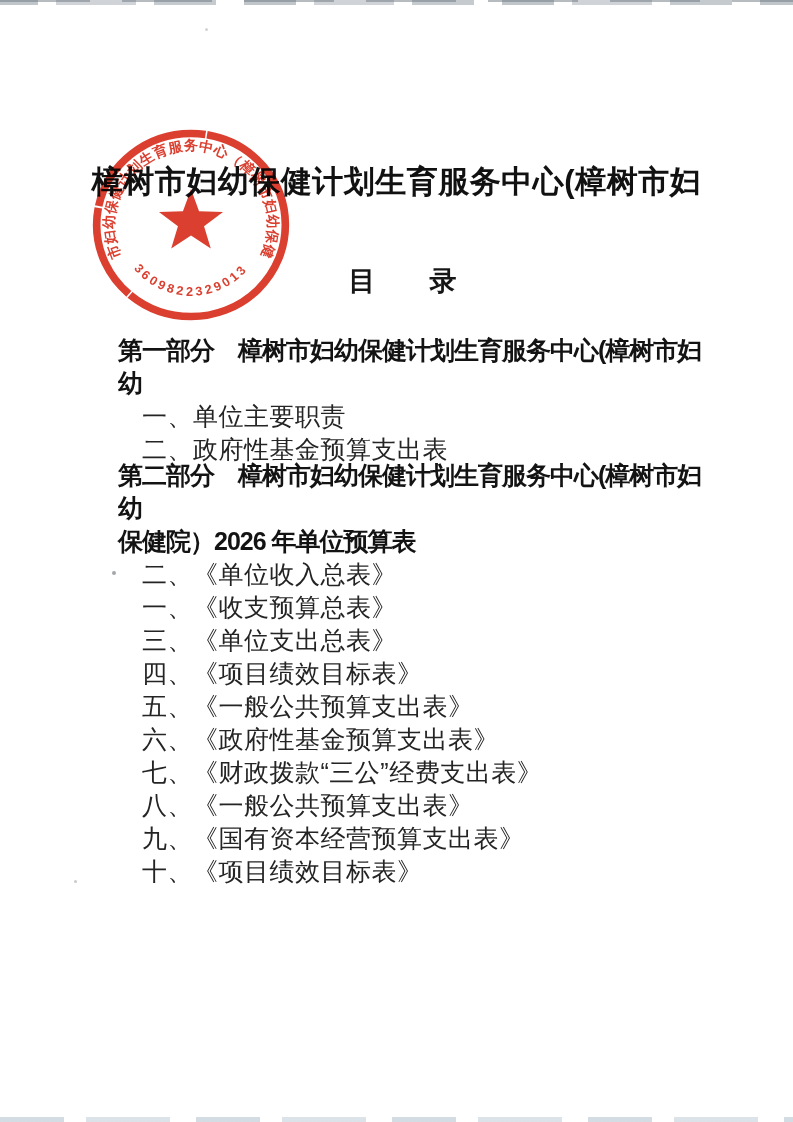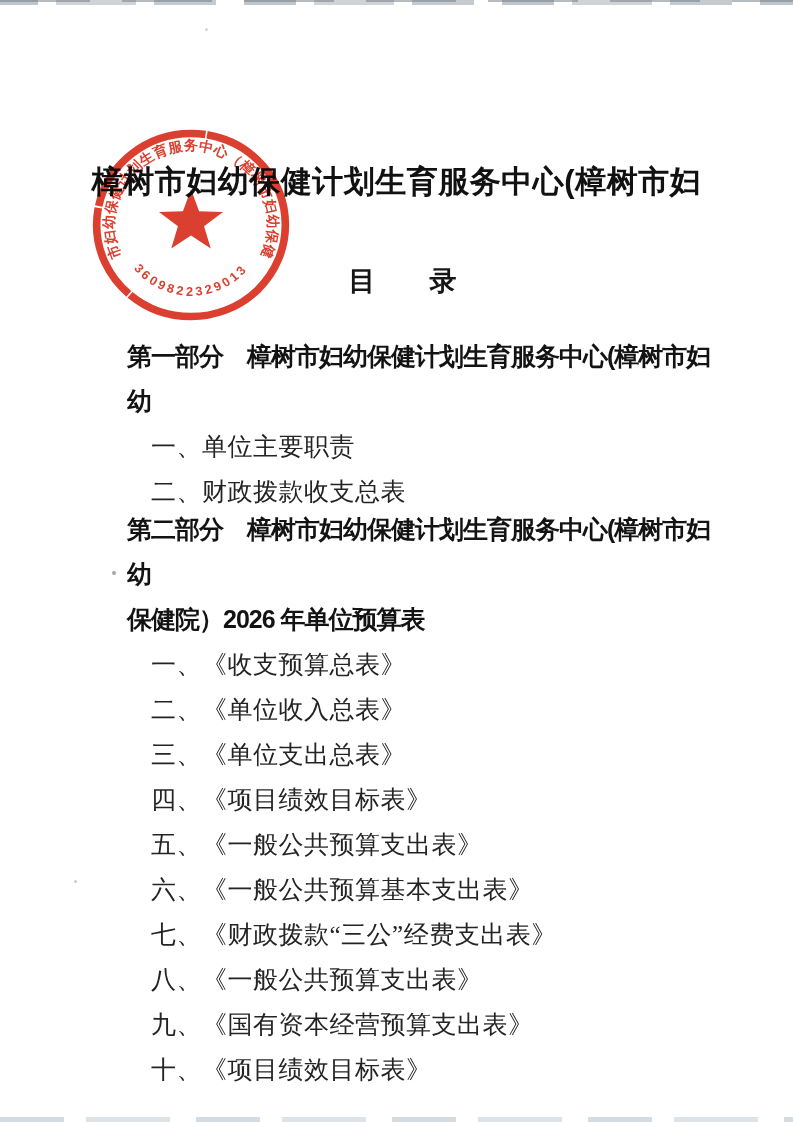--- a/index.html
+++ b/index.html
@@ -60,38 +60,38 @@
     position: absolute; top: 263px; left: 12px; right: 0;
     text-align: center;
     font-family: "Liberation Sans", sans-serif;
     font-weight: bold;
     font-size: 27px;
     color: #161616;
   }
 
   
   .toc {
-    position: absolute; top: 334px; left: 127px; right: 70px;
-    line-height: 45px;
+    position: absolute; top: 334px; left: 118px; right: 70px;
+    line-height: 33px;
     color: #1d1d1d;
   }
   .toc .hline {
     display: block;
     font-family: "Liberation Sans", sans-serif;
     font-weight: bold;
     font-size: 25px;
     letter-spacing: -1px;
     color: #131313;
   }
   .toc .hline.gap-before { margin-top: 9px; }
   .toc .hline.tight-before { margin-top: -7px; }
   .toc .item {
     display: block;
     padding-left: 24px;
-    font-family: Liberation Serif, serif;
+    font-family: Liberation Sans, sans-serif;
     font-weight: normal;
     font-size: 25px;
     letter-spacing: 0.5px;
     color: #242424;
   }
 
   
   .seal {
     position: absolute; left: 89px; top: 126px;
     width: 204px; height: 198px;
@@ -128,31 +128,31 @@
       <textPath href="#arc-num" startOffset="50%" text-anchor="middle">3609822329013</textPath>
     </text>
   </svg>
 
   <div class="toc-heading">目　　录</div>
 
   <div class="toc">
     <span class="hline">第一部分　樟树市妇幼保健计划生育服务中心(樟树市妇幼</span>
 
     <span class="item">一、单位主要职责</span>
-    <span class="item">二、财政拨款收支总表</span>
+    <span class="item">二、政府性基金预算支出表</span>
 
     <span class="hline tight-before">第二部分　樟树市妇幼保健计划生育服务中心(樟树市妇幼</span>
     <span class="hline">保健院）2026 年单位预算表</span>
 
+    <span class="item">二、《单位收入总表》</span>
     <span class="item">一、《收支预算总表》</span>
-    <span class="item">二、《单位收入总表》</span>
     <span class="item">三、《单位支出总表》</span>
     <span class="item">四、《项目绩效目标表》</span>
     <span class="item">五、《一般公共预算支出表》</span>
-    <span class="item">六、《一般公共预算基本支出表》</span>
+    <span class="item">六、《政府性基金预算支出表》</span>
     <span class="item">七、《财政拨款“三公”经费支出表》</span>
     <span class="item">八、《一般公共预算支出表》</span>
     <span class="item">九、《国有资本经营预算支出表》</span>
     <span class="item">十、《项目绩效目标表》</span>
   </div>
 
   <div class="scan-bottom"></div>
 </div>
 
 </body></html>

